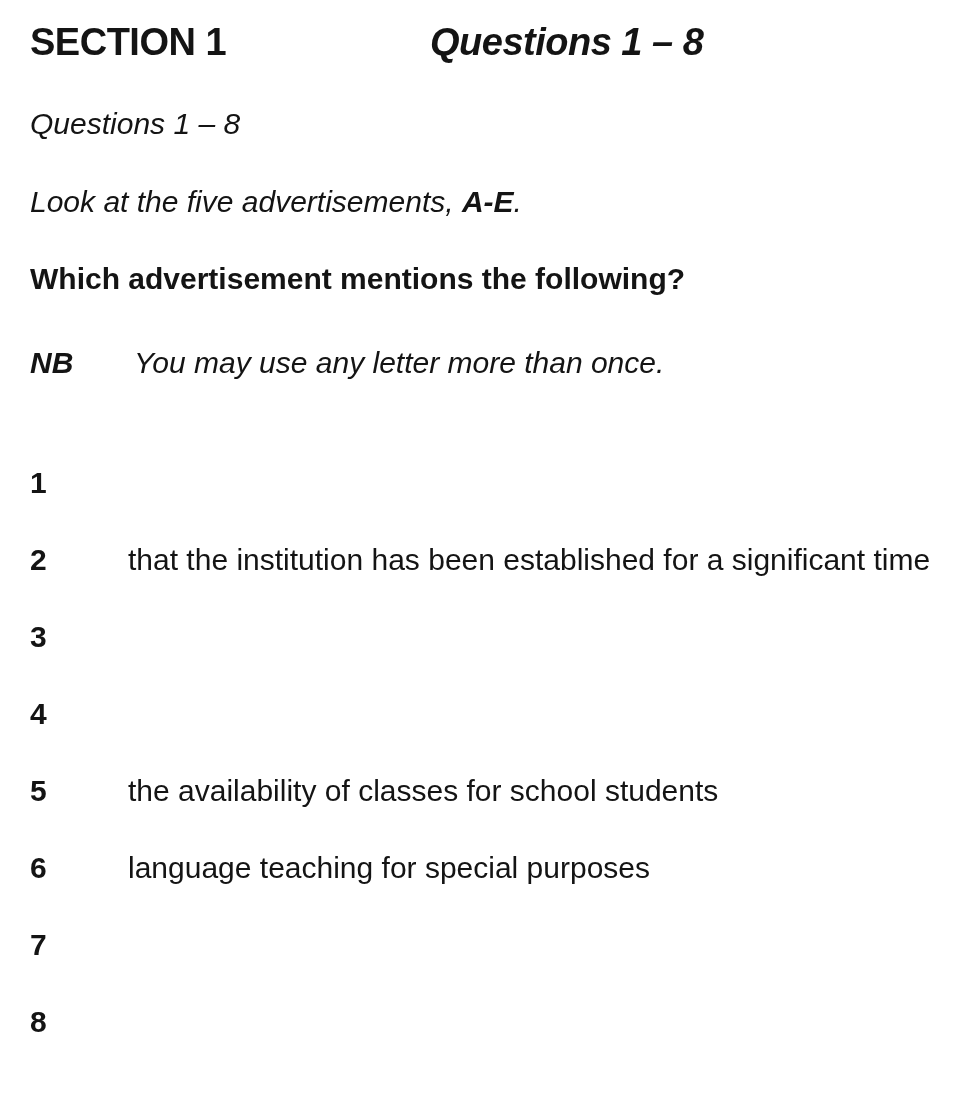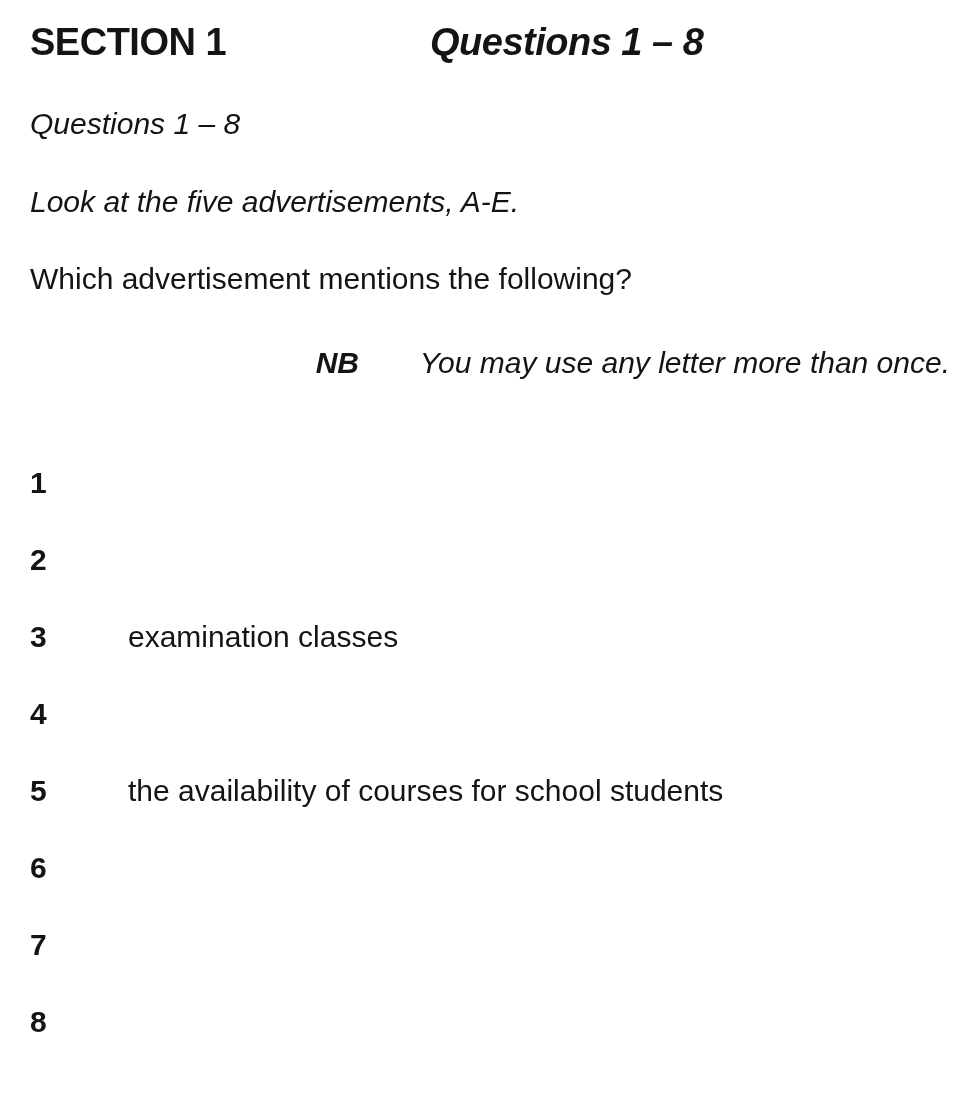--- a/index.html
+++ b/index.html
@@ -34,25 +34,24 @@
   }
   .range-title {
     font-style: italic;
   }
   .para {
     margin: 0;
   }
   .italic { font-style: italic; }
   .sub-questions   { margin-top: 42px; }
   .look-line       { margin-top: 42px; }
-  .prompt-line     { margin-top: 41px; }
+  .prompt-line     { margin-top: 41px; font-weight: bold; }
   .write-block     { margin-top: 48px; }
   .nb-line {
     display: flex;
-    justify-content: flex-end;
   }
   .nb-label {
     width: 104px;
     flex-shrink: 0;
     font-weight: bold;
     font-style: italic;
   }
   .questions-list {
     list-style: none;
     margin: 84px 0 0 0;
@@ -64,21 +63,21 @@
   }
   .q-row:first-child { margin-top: 0; }
   .q-num {
     width: 98px;
     flex-shrink: 0;
     font-weight: bold;
   }
   .q-text {
     flex: 1;
   }
-  strong.inline-bold { font-weight: normal; }
+  strong.inline-bold { font-weight: bold; }
 </style>
 </head>
 <body>
 
 <div class="page">
 
   <div class="header">
     <div class="section-title">SECTION 1</div>
     <div class="range-title">Questions 1 – 8</div>
   </div>
@@ -95,34 +94,35 @@
         <span>You may use any letter more than once.</span>
     </p>
   </div>
 
   <ol class="questions-list">
     <li class="q-row">
       <span class="q-num">1</span>
     </li>
     <li class="q-row">
       <span class="q-num">2</span>
+      <span class="q-text">that the institution has been established for a significant time</span>
     </li>
     <li class="q-row">
       <span class="q-num">3</span>
-      <span class="q-text">examination classes</span>
     </li>
     <li class="q-row">
       <span class="q-num">4</span>
     </li>
     <li class="q-row">
       <span class="q-num">5</span>
-      <span class="q-text">the availability of courses for school students</span>
+      <span class="q-text">the availability of classes for school students</span>
     </li>
     <li class="q-row">
       <span class="q-num">6</span>
+      <span class="q-text">language teaching for special purposes</span>
     </li>
     <li class="q-row">
       <span class="q-num">7</span>
     </li>
     <li class="q-row">
       <span class="q-num">8</span>
     </li>
   </ol>
 
 </div>

